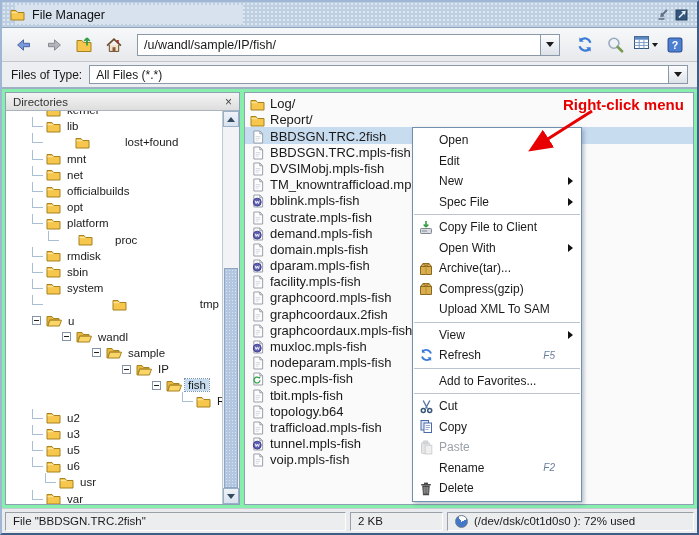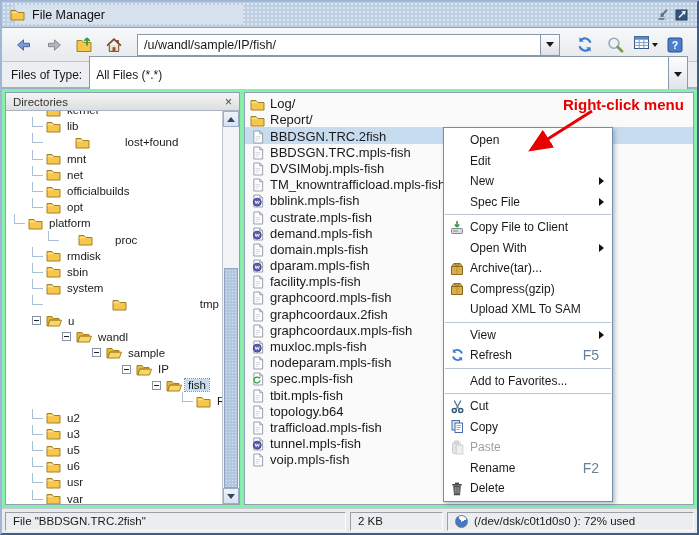--- a/index.html
+++ b/index.html
@@ -22,21 +22,21 @@
   .address{flex:1;height:22px;margin:0 8px 0 6px;background:#fff;border:1px solid #8a98a8;display:flex;align-items:stretch;}
   .addr-text{flex:1;display:flex;align-items:center;padding:0 6px;font-size:12.5px;}
   .combo-btn{width:19px;border-left:1px solid #8a98a8;background:linear-gradient(#fdfdfe,#dde2e9);
     display:flex;align-items:center;justify-content:center;}
   .tri-down{width:0;height:0;border-left:4px solid transparent;border-right:4px solid transparent;border-top:5px solid #1a1a1a;}
   .tri-mini{width:0;height:0;border-left:3px solid transparent;border-right:3px solid transparent;border-top:4px solid #1a1a1a;margin-left:2px;}
   
   .filterrow{height:27px;flex:0 0 27px;display:flex;align-items:center;gap:7px;padding:0 9px;background:#eceef1;
     border-bottom:2px solid #9fb0c4;}
   .filter-label{font-size:12px;}
-  .filter-combo{flex:1;height:37px;background:#fff;border:1px solid #8a98a8;display:flex;align-items:stretch;}
+  .filter-combo{flex:1;height:19px;background:#fff;border:1px solid #8a98a8;display:flex;align-items:stretch;}
   .filter-value{flex:1;display:flex;align-items:center;padding:0 6px;font-size:12px;}
   
   .main{flex:1;position:relative;background:#86efac;display:flex;padding:3px;gap:4px;overflow:hidden;}
   .dir-panel{width:235px;flex:0 0 235px;background:#fff;border:1px solid #8fa0b4;display:flex;flex-direction:column;}
   .dir-header{height:18px;flex:0 0 18px;background:linear-gradient(#f4f4f4,#dedede);border-bottom:1px solid #aab4be;
     display:flex;align-items:center;padding:0 7px;font-size:11.5px;color:#333;}
   .dir-close{margin-left:auto;font-size:12px;color:#444;line-height:1;}
   .dir-body{flex:1;display:flex;overflow:hidden;}
   .tree-rows{flex:1;overflow:hidden;padding-top:0;}
   .tree-row{display:flex;align-items:center;height:16.2px;font-size:11.5px;white-space:nowrap;}
@@ -57,28 +57,28 @@
   .tri-dn{width:0;height:0;border-left:4px solid transparent;border-right:4px solid transparent;border-top:5px solid #344a60;}
   .vs-thumb{position:absolute;left:1px;right:1px;top:40%;height:56%;bottom:17px;
     background-color:#b2c6e0;background-image:radial-gradient(#d8e4f2 30%,transparent 34%);background-size:3px 3px;
     border:1px solid #8fa6c2;}
   
   .file-panel{flex:1;background:#fafafa;border:1px solid #8fa0b4;overflow:hidden;padding-top:2px;}
   .file-row{display:flex;align-items:flex-end;height:16.2px;font-size:13px;gap:5px;padding-left:5px;white-space:nowrap;}
   .file-row.selected{background:#c8dcf0;}
   .file-icon{display:flex;width:15px;justify-content:center;}
   
-  .context-menu{position:absolute;left:441px;top:38px;width:170px;background:#fff;border:1px solid #7090ae;
+  .context-menu{position:absolute;left:410px;top:38px;width:170px;background:#fff;border:1px solid #7090ae;
     box-shadow:2px 2px 4px rgba(60,80,110,.35);padding:2px 0;z-index:5;}
   .menu-item{height:20.5px;display:flex;align-items:center;font-size:12px;color:#1a1a1a;padding-right:5px;}
   .menu-item.disabled{color:#9aa0a8;}
   .menu-item.disabled svg{opacity:.45;}
   .mi-icon{width:26px;flex:0 0 26px;display:flex;justify-content:center;}
   .mi-label{flex:1;}
-  .mi-shortcut{color:#6a7f9a;font-size:14px;margin-right:8px;}
+  .mi-shortcut{color:#6a7f9a;font-size:10px;margin-right:21px;font-style:italic;}
   .mi-arrow{width:0;height:0;border-left:5px solid #111;border-top:4px solid transparent;border-bottom:4px solid transparent;margin-right:3px;}
   .menu-sep{height:1px;background:#b9c4d0;margin:2px 1px;}
   
   .ann-label{position:absolute;left:561px;top:7px;color:#e80000;font-weight:bold;font-size:15px;z-index:6;}
   .ann-arrow{position:absolute;left:498px;top:18px;z-index:6;}
   
   .statusbar{height:25px;flex:0 0 25px;background:#e9ebee;display:flex;align-items:center;gap:4px;padding:0 3px;
     border-top:1px solid #c8ccd2;}
   .seg{height:19px;border:1px solid;border-color:#9aa0a8 #fdfdfd #fdfdfd #9aa0a8;background:#ecedef;
     display:flex;align-items:center;padding:0 7px;font-size:11.5px;white-space:nowrap;overflow:hidden;}
@@ -263,21 +263,21 @@
             <div class="tree-row" style="padding-left: 26px;">
               <span class="connector"></span>
               <span class="tree-icon">
                 <svg width="15" height="13" viewBox="0 0 15 13">
                   <path d="M1 2.5h5l1.5 2H14V12H1z" fill="#f7c64d" stroke="#a5831f"></path>
                   <path d="M1.5 4.7h6" stroke="#fde9a9"></path>
                 </svg>
               </span>
               <span class="tree-label">opt</span>
             </div>
-            <div class="tree-row" style="padding-left: 8px;">
+            <div class="tree-row" style="padding-left: 26px;">
               <span class="connector"></span>
               <span class="tree-icon">
                 <svg width="15" height="13" viewBox="0 0 15 13">
                   <path d="M1 2.5h5l1.5 2H14V12H1z" fill="#f7c64d" stroke="#a5831f"></path>
                   <path d="M1.5 4.7h6" stroke="#fde9a9"></path>
                 </svg>
               </span>
               <span class="tree-label">platform</span>
             </div>
             <div class="tree-row" style="padding-left: 42px; gap: 16px;">
@@ -423,21 +423,21 @@
             <div class="tree-row" style="padding-left: 26px;">
               <span class="connector"></span>
               <span class="tree-icon">
                 <svg width="15" height="13" viewBox="0 0 15 13">
                   <path d="M1 2.5h5l1.5 2H14V12H1z" fill="#f7c64d" stroke="#a5831f"></path>
                   <path d="M1.5 4.7h6" stroke="#fde9a9"></path>
                 </svg>
               </span>
               <span class="tree-label">u6</span>
             </div>
-            <div class="tree-row" style="padding-left: 26px;">
+            <div class="tree-row" style="padding-left: 39px;">
               <span class="connector"></span>
               <span class="tree-icon">
                 <svg width="15" height="13" viewBox="0 0 15 13">
                   <path d="M1 2.5h5l1.5 2H14V12H1z" fill="#f7c64d" stroke="#a5831f"></path>
                   <path d="M1.5 4.7h6" stroke="#fde9a9"></path>
                 </svg>
               </span>
               <span class="tree-label">usr</span>
             </div>
             <div class="tree-row" style="padding-left: 26px;">

